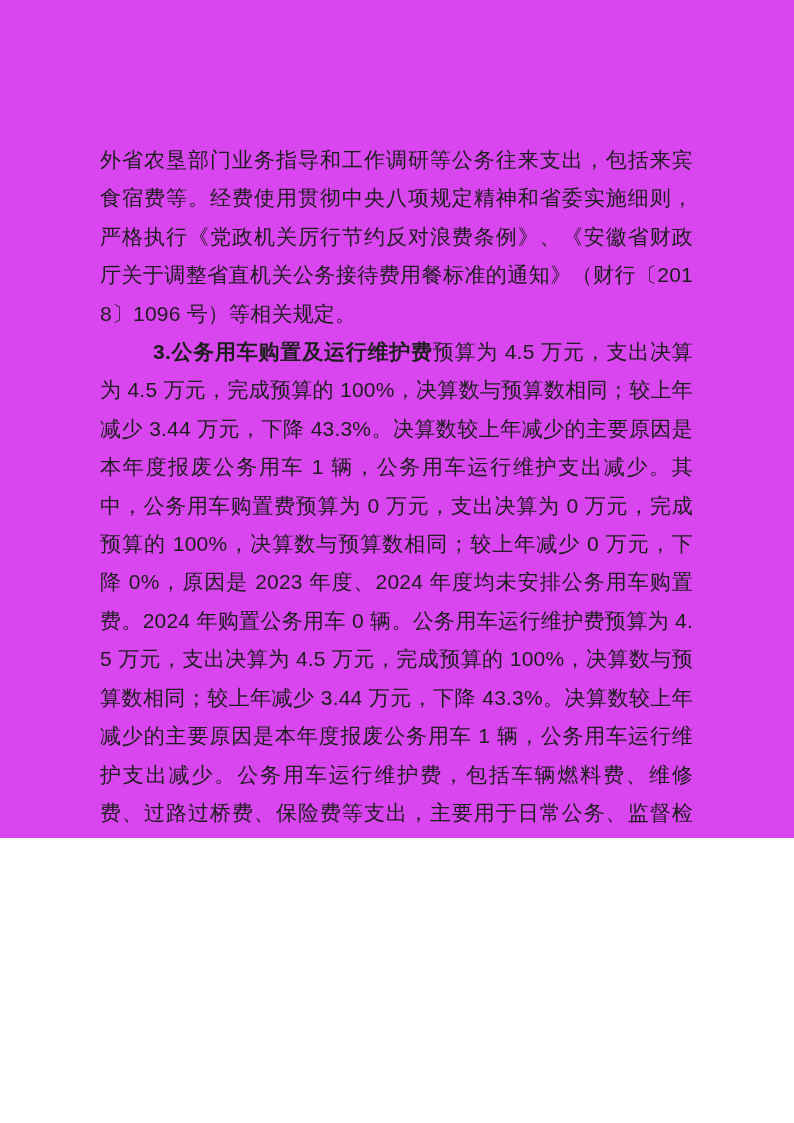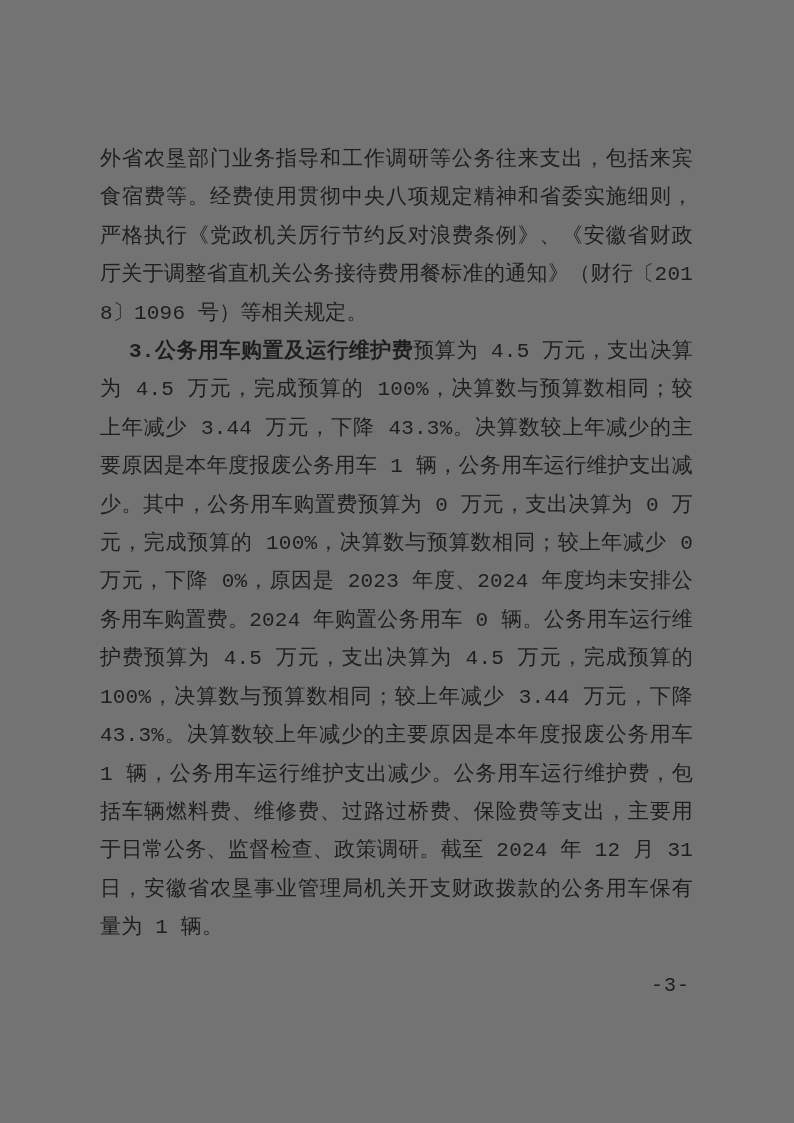--- a/index.html
+++ b/index.html
@@ -3,24 +3,24 @@
 <meta charset="utf-8">
 <style>
   html, body {
     margin: 0;
     padding: 0;
     background: #ffffff;
   }
   .sheet {
     position: relative;
     width: 794px;
-    height: 1123px;
-    background: #737373;
+    height: 838px;
+    background: #d946ef;
     overflow: hidden;
-    font-family: Liberation Mono, monospace;
+    font-family: Liberation Sans, sans-serif;
     color: #1e1e1e;
   }
   .text-block {
     position: absolute;
     left: 100px;
     top: 141px;
     width: 593px;
   }
   .para {
     margin: 0;
@@ -29,20 +29,21 @@
     text-align: justify;
     text-justify: inter-ideograph;
     word-break: break-all;
     letter-spacing: 0.2px;
   }
   .para.indent {
     text-indent: 29px;
   }
   .para .lead {
     font-weight: bold;
+    margin-left: 24px;
   }
   .page-number {
     position: absolute;
     right: 104px;
     top: 974px;
     font-size: 20px;
     line-height: 24px;
     color: #1e1e1e;
     letter-spacing: 1px;
   }

